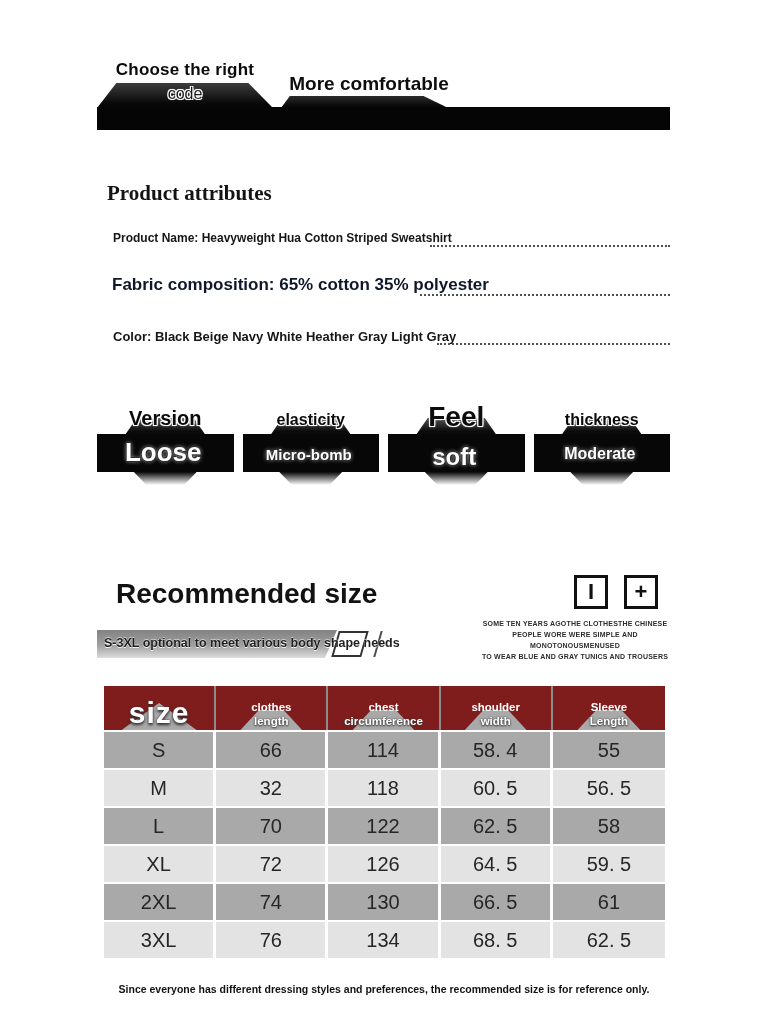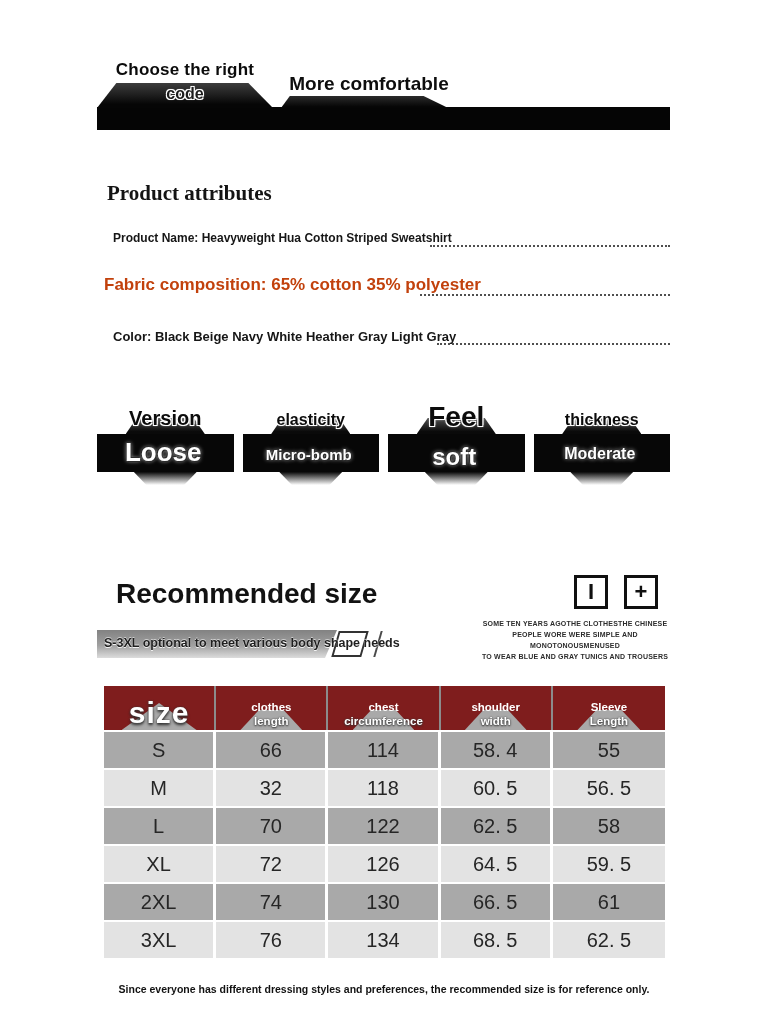--- a/index.html
+++ b/index.html
@@ -11,30 +11,30 @@
   .banner-bar { position:absolute; left:0; top:47px; width:573px; height:23px; background:#050505; }
   .trap-left { position:absolute; left:0; top:23px; width:176px; height:25px;
     background:linear-gradient(180deg,#3d3d3d 0%,#060606 85%);
     clip-path:polygon(11% 0, 86% 0, 100% 100%, 0 100%); }
   .trap-right { position:absolute; left:184px; top:36px; width:176px; height:12px;
     background:linear-gradient(180deg,#2b2b2b 0%,#060606 90%);
     clip-path:polygon(5% 0, 81% 0, 95% 100%, 0 100%); }
   .banner-line1 { position:absolute; left:0; top:0; width:176px; text-align:center;
     font-size:17px; font-weight:800; color:#0b0b0b; letter-spacing:0.2px; }
   .banner-line2 { position:absolute; left:0; top:25px; width:176px; text-align:center;
-    font-size:16px; font-weight:700; color:#1c1c1c;
+    font-size:16px; font-weight:400; color:#1c1c1c;
     text-shadow:-1px -1px 0 #fff,1px -1px 0 #fff,-1px 1px 0 #fff,1px 1px 0 #fff,0 0 2px #fff; }
   .banner-tagline { position:absolute; left:172px; top:13px; width:200px; text-align:center;
     font-size:19px; font-weight:800; color:#0d0d0d;
     text-shadow:-1px -1px 0 #fff,1px -1px 0 #fff,-1px 1px 0 #fff,1px 1px 0 #fff,0 0 2px #fff; }
 
   
   .attrs-title { position:absolute; left:107px; top:181px; font-size:21px; font-weight:700; color:#141414;font-family:Liberation Serif, serif; }
   .attr-label-1 { position:absolute; left:113px; top:231px; font-size:12px; font-weight:700; color:#161616; }
-  .attr-label-2 { position:absolute; left:104px; top:275px; font-size:17px; font-weight:600; color:#c2410c; }
+  .attr-label-2 { position:absolute; left:112px; top:275px; font-size:17px; font-weight:600; color:#0f172a; }
   .attr-label-3 { position:absolute; left:113px; top:329px; font-size:13px; font-weight:700; color:#161616; }
   .dots { position:absolute; height:8px; border-bottom:2px dotted #4f4f4f; }
   .dots-1 { left:430px; width:240px; top:239px; }
   .dots-2 { left:420px; width:250px; top:288px; }
   .dots-3 { left:437px; width:233px; top:337px; }
 
   
   .badges { position:absolute; left:97px; top:403px; width:573px; height:84px; display:flex; gap:9px; }
   .badge { position:relative; flex:1; }
   .badge-bar { position:absolute; left:0; right:0; top:31px; height:38px; background:#070707; }

